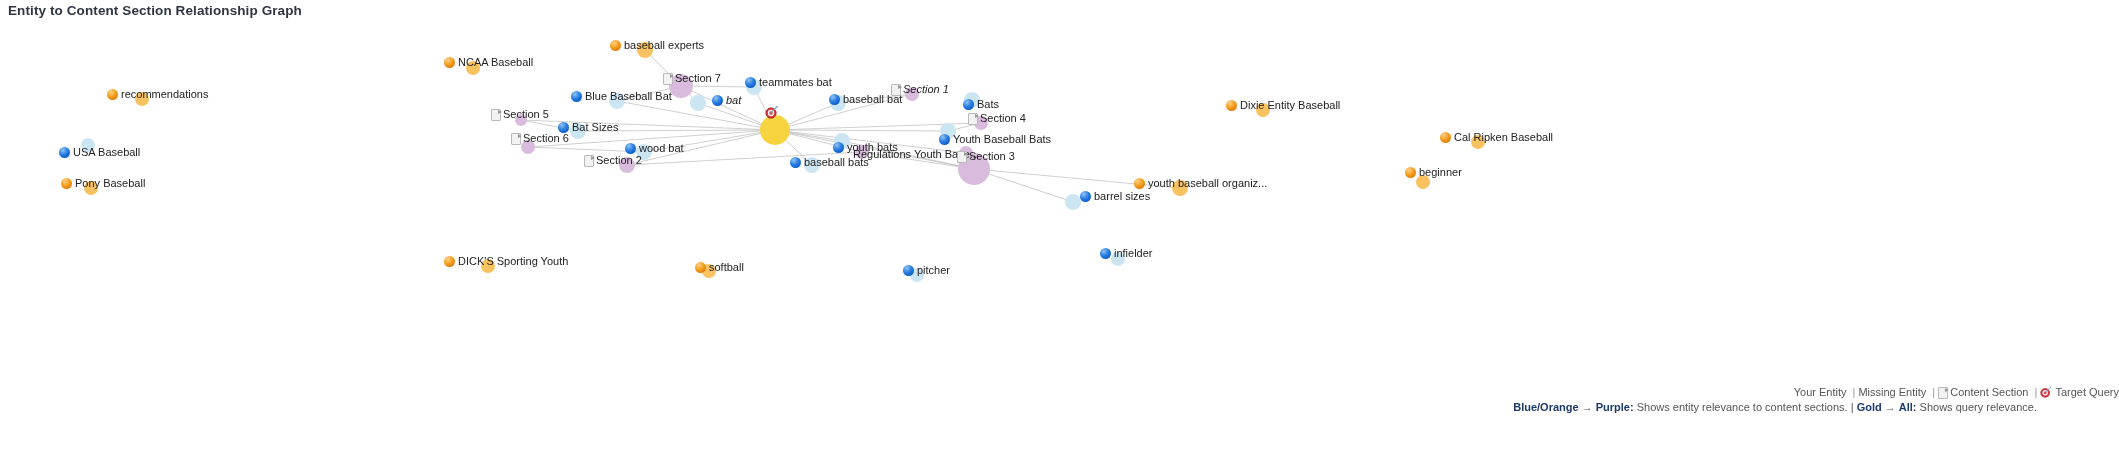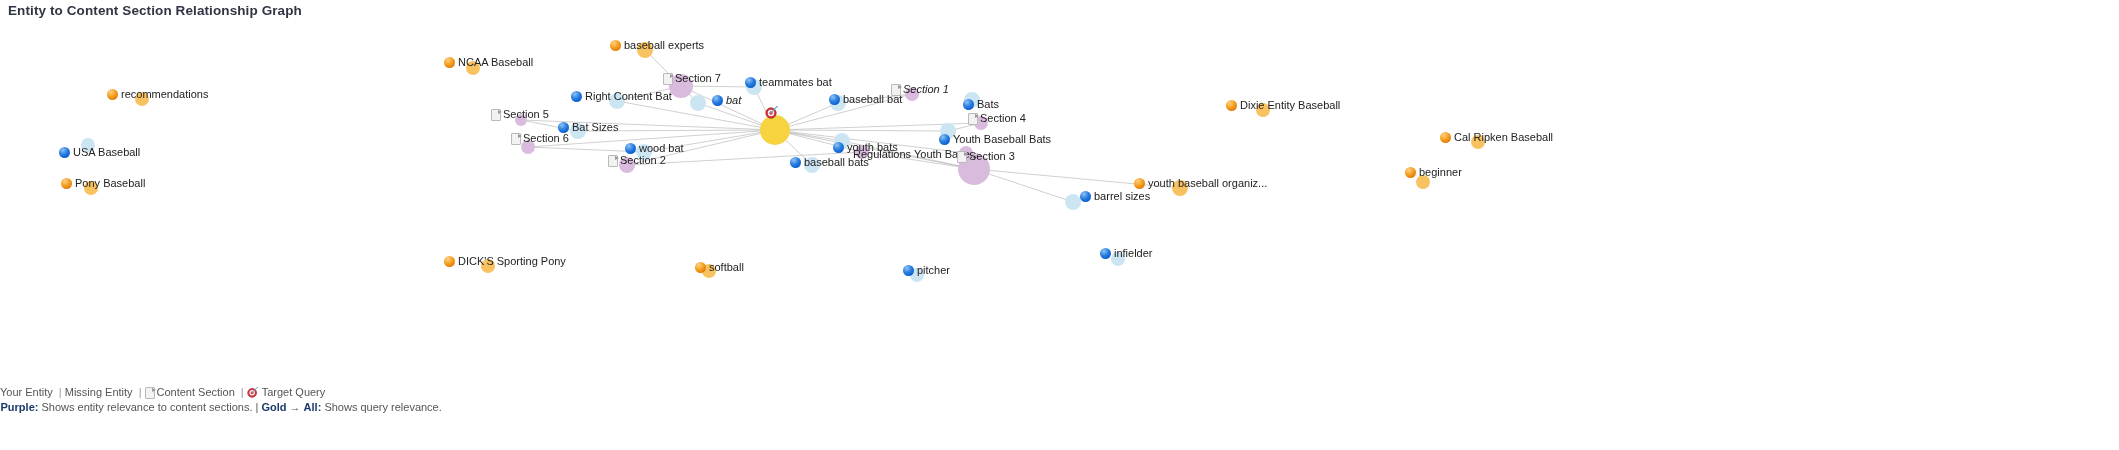--- a/index.html
+++ b/index.html
@@ -49,21 +49,21 @@
     position:absolute;right:-2px;top:1px;width:0;height:0;
     border-left:4px solid #9a9a9a;border-top:2px solid transparent;
     border-bottom:2px solid transparent;
   }
   .target-ico{
     position:absolute;transform:translate(-50%,-50%);
     width:14px;height:14px;
   }
   #legend{
     position:absolute;left:0;top:385px;width:2119px;
-    text-align:left;
+    text-align:right;
     font-size:11px;color:#555;line-height:15px;
   }
   #legend-row1 .sep{color:#999;margin:0 3px;}
   #legend-row1 span.txt{color:#555;}
   #legend-row2{
     color:#555;
     position:relative;left:-82px;
   }
   #legend-row2 b{color:#1b3a6b;}
 </style>
@@ -141,43 +141,43 @@
       <div class="gnode" style="left: 488px; top: 266px; width: 14px; height: 14px; background: rgb(248, 194, 96);"></div>
       <div class="gnode" style="left: 709px; top: 271px; width: 14px; height: 14px; background: rgb(248, 194, 96);"></div>
       <div class="gnode" style="left: 917px; top: 275px; width: 14px; height: 14px; background: rgb(203, 229, 243);"></div>
       <div class="gnode" style="left: 1118px; top: 259px; width: 14px; height: 14px; background: rgb(203, 229, 243);"></div>
       <div class="nlabel" style="left: 444px; top: 54px;"><span class="bullet orange"></span><span>NCAA Baseball</span></div>
       <div class="nlabel" style="left: 107px; top: 86px;"><span class="bullet orange"></span><span>recommendations</span></div>
       <div class="nlabel" style="left: 59px; top: 144px;"><span class="bullet blue"></span><span>USA Baseball</span></div>
       <div class="nlabel" style="left: 61px; top: 175px;"><span class="bullet orange"></span><span>Pony Baseball</span></div>
       <div class="nlabel" style="left: 610px; top: 37px;"><span class="bullet orange"></span><span>baseball experts</span></div>
       <div class="nlabel" style="left: 663px; top: 70px;"><span class="doc-ico"><i></i><b></b></span><span>Section 7</span></div>
-      <div class="nlabel" style="left: 571px; top: 88px;"><span class="bullet blue"></span><span>Right Content Bat</span></div>
+      <div class="nlabel" style="left: 571px; top: 88px;"><span class="bullet blue"></span><span>Blue Baseball Bat</span></div>
       <div class="nlabel" style="left: 712px; top: 92px; font-style: italic;"><span class="bullet blue"></span><span>bat</span></div>
       <div class="nlabel" style="left: 491px; top: 106px;"><span class="doc-ico"><i></i><b></b></span><span>Section 5</span></div>
       <div class="nlabel" style="left: 558px; top: 119px;"><span class="bullet blue"></span><span>Bat Sizes</span></div>
       <div class="nlabel" style="left: 511px; top: 130px;"><span class="doc-ico"><i></i><b></b></span><span>Section 6</span></div>
       <div class="nlabel" style="left: 625px; top: 140px;"><span class="bullet blue"></span><span>wood bat</span></div>
-      <div class="nlabel" style="left: 608px; top: 152px;"><span class="doc-ico"><i></i><b></b></span><span>Section 2</span></div>
+      <div class="nlabel" style="left: 584px; top: 152px;"><span class="doc-ico"><i></i><b></b></span><span>Section 2</span></div>
       <div class="nlabel" style="left: 745px; top: 74px;"><span class="bullet blue"></span><span>teammates bat</span></div>
       <div class="nlabel" style="left: 829px; top: 91px;"><span class="bullet blue"></span><span>baseball bat</span></div>
       <div class="nlabel" style="left: 891px; top: 81px; font-style: italic;"><span class="doc-ico"><i></i><b></b></span><span>Section 1</span></div>
       <div class="nlabel" style="left: 963px; top: 96px;"><span class="bullet blue"></span><span>Bats</span></div>
       <div class="nlabel" style="left: 968px; top: 110px;"><span class="doc-ico"><i></i><b></b></span><span>Section 4</span></div>
       <div class="nlabel" style="left: 939px; top: 131px;"><span class="bullet blue"></span><span>Youth Baseball Bats</span></div>
       <div class="nlabel" style="left: 833px; top: 139px;"><span class="bullet blue"></span><span>youth bats</span></div>
       <div class="nlabel" style="left: 853px; top: 146px;"><span>Regulations Youth Base...</span></div>
       <div class="nlabel" style="left: 957px; top: 148px;"><span class="doc-ico"><i></i><b></b></span><span>Section 3</span></div>
       <div class="nlabel" style="left: 790px; top: 154px;"><span class="bullet blue"></span><span>baseball bats</span></div>
       <div class="nlabel" style="left: 1048px; top: 188px; padding-left: 32px;"><span class="bullet blue"></span><span>barrel sizes</span></div>
       <div class="nlabel" style="left: 1134px; top: 175px;"><span class="bullet orange"></span><span>youth baseball organiz...</span></div>
       <div class="nlabel" style="left: 1226px; top: 97px;"><span class="bullet orange"></span><span>Dixie Entity Baseball</span></div>
       <div class="nlabel" style="left: 1440px; top: 129px;"><span class="bullet orange"></span><span>Cal Ripken Baseball</span></div>
       <div class="nlabel" style="left: 1405px; top: 164px;"><span class="bullet orange"></span><span>beginner</span></div>
-      <div class="nlabel" style="left: 444px; top: 253px;"><span class="bullet orange"></span><span>DICK'S Sporting Pony</span></div>
+      <div class="nlabel" style="left: 444px; top: 253px;"><span class="bullet orange"></span><span>DICK'S Sporting Youth</span></div>
       <div class="nlabel" style="left: 695px; top: 259px;"><span class="bullet orange"></span><span>softball</span></div>
       <div class="nlabel" style="left: 903px; top: 262px;"><span class="bullet blue"></span><span>pitcher</span></div>
       <div class="nlabel" style="left: 1100px; top: 245px;"><span class="bullet blue"></span><span>infielder</span></div>
     </div>
   <svg class="target-ico" id="target-ico" viewBox="0 0 14 14" style="left: 772px; top: 112px;">
     <circle cx="6" cy="8" r="5.2" fill="#d9333f" stroke="#9e1f27" stroke-width="0.7"></circle>
     <circle cx="6" cy="8" r="3.2" fill="#f2f2f2"></circle>
     <circle cx="6" cy="8" r="1.7" fill="#d9333f"></circle>
     <line x1="5.4" y1="8.4" x2="12" y2="1.6" stroke="#6fa8d0" stroke-width="1.1"></line>
     <path d="M11.2 1.2 L13 1 L12.6 2.8 Z" fill="#6fa8d0"></path>

